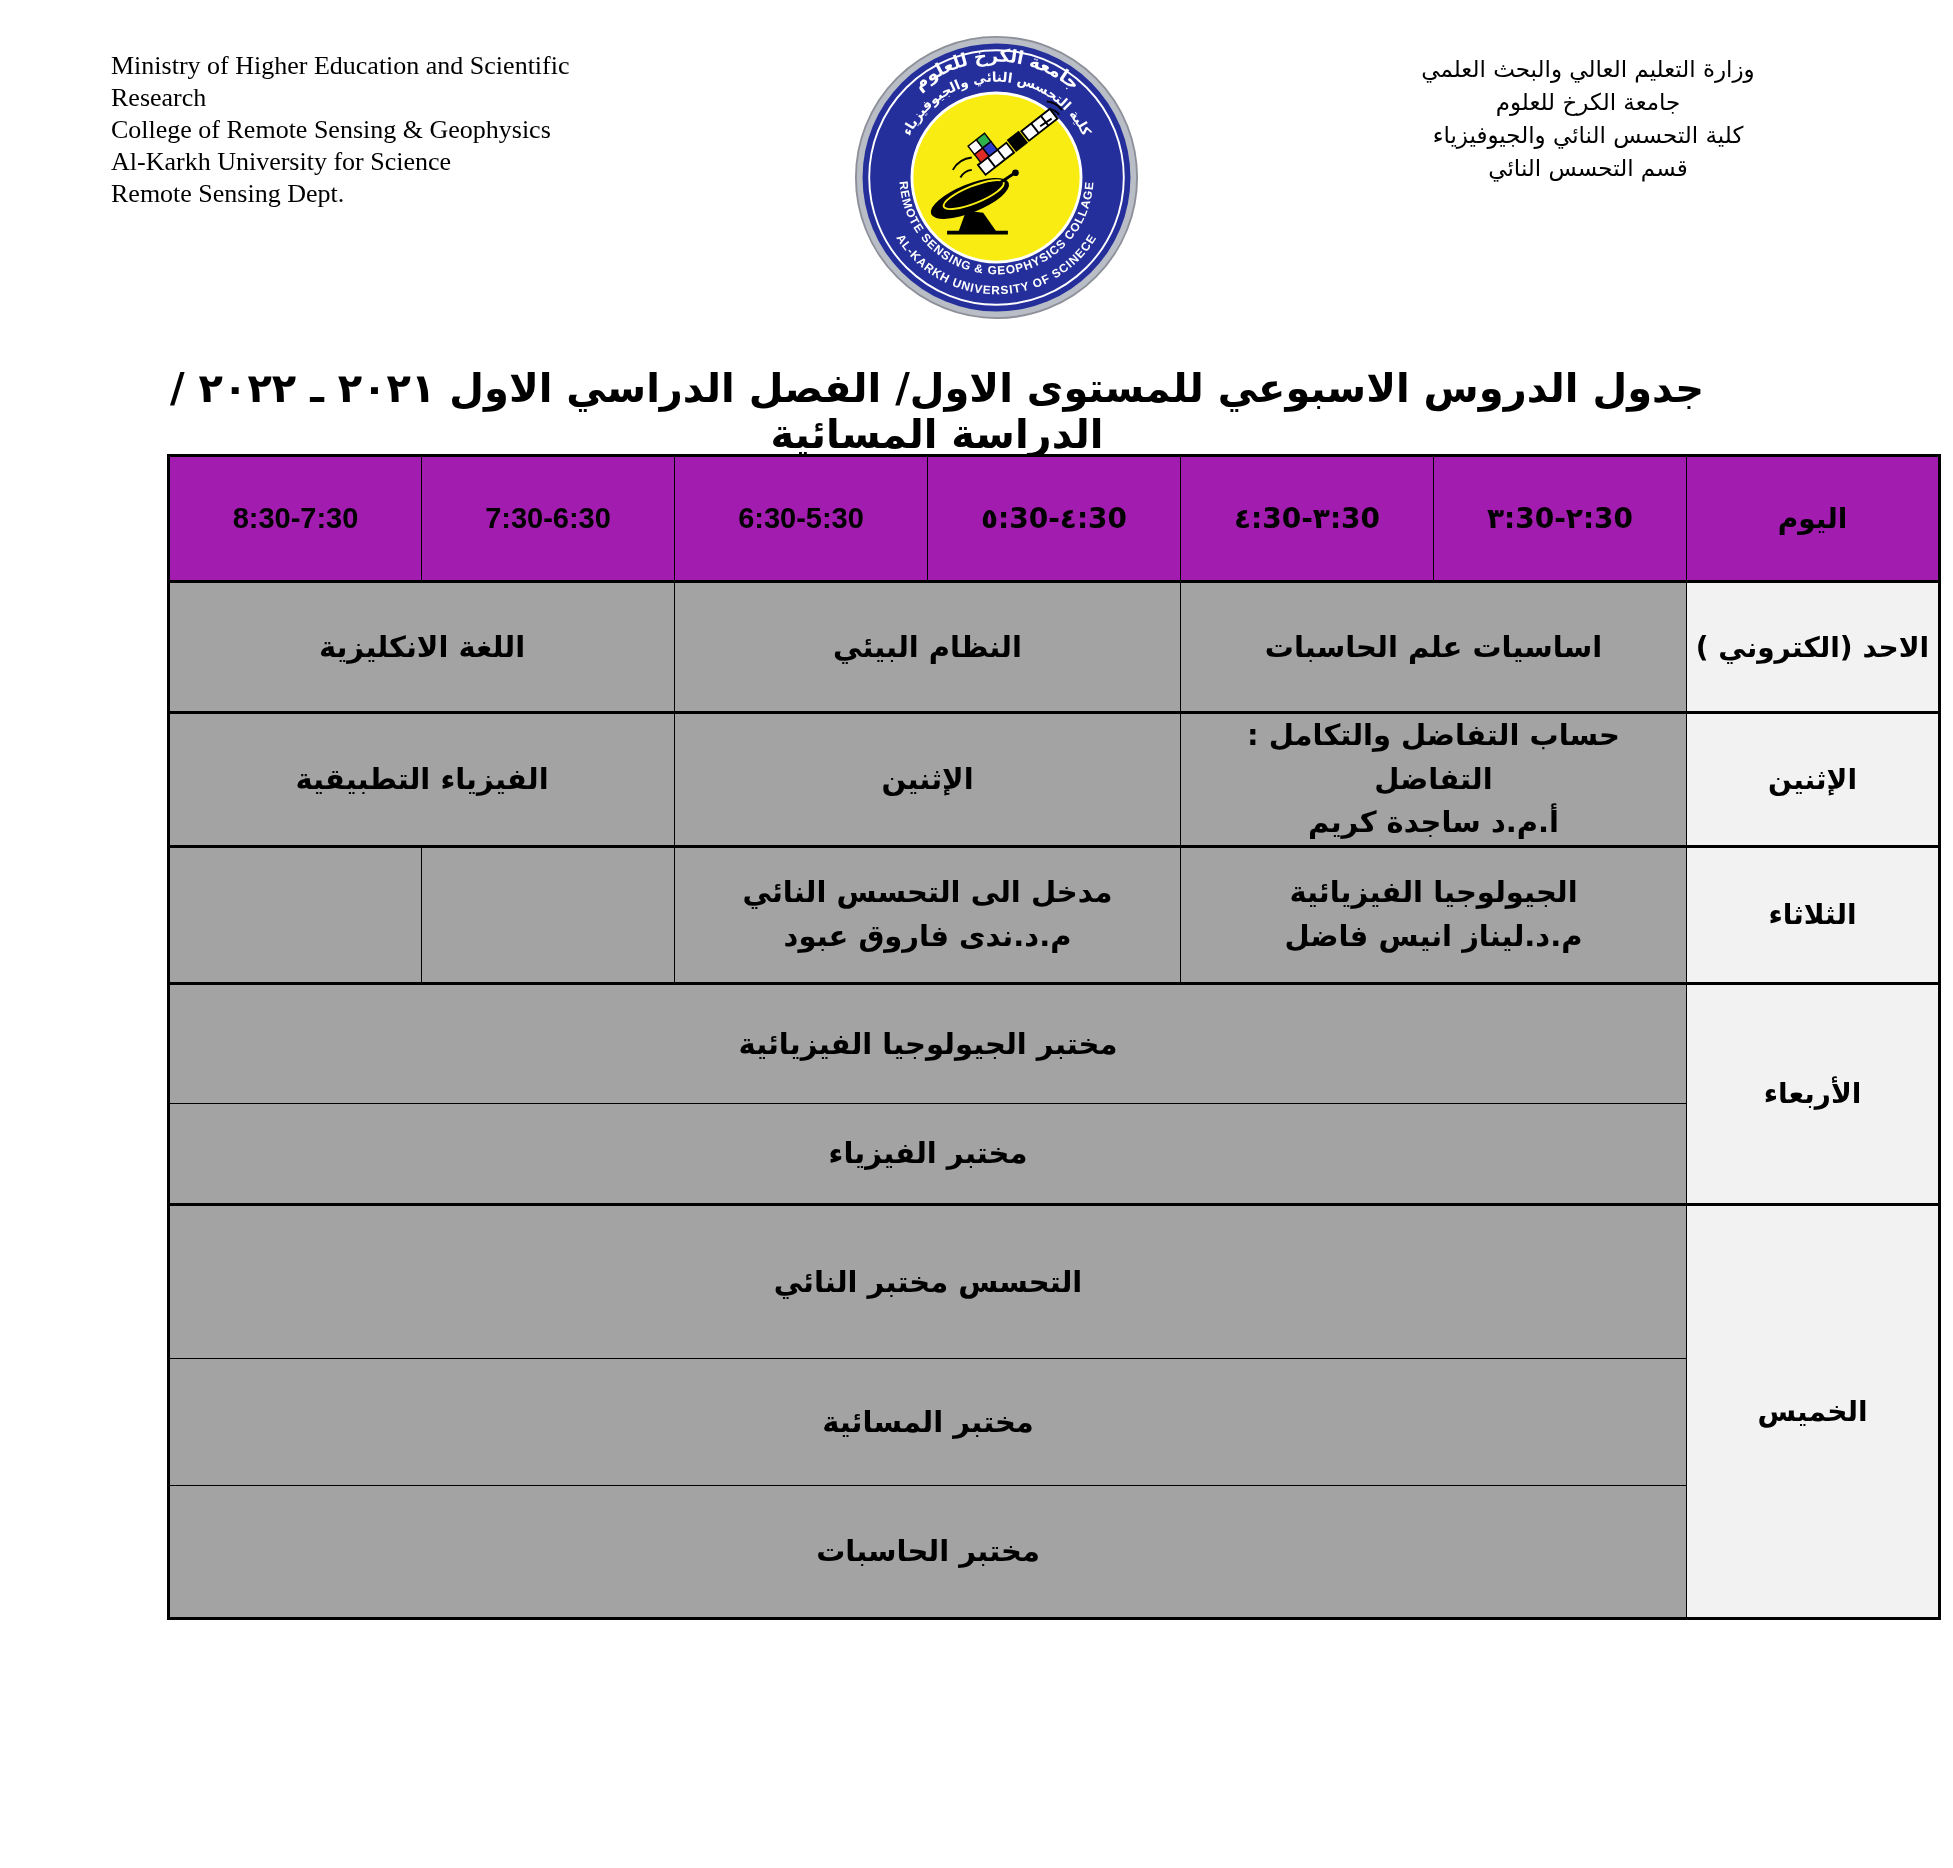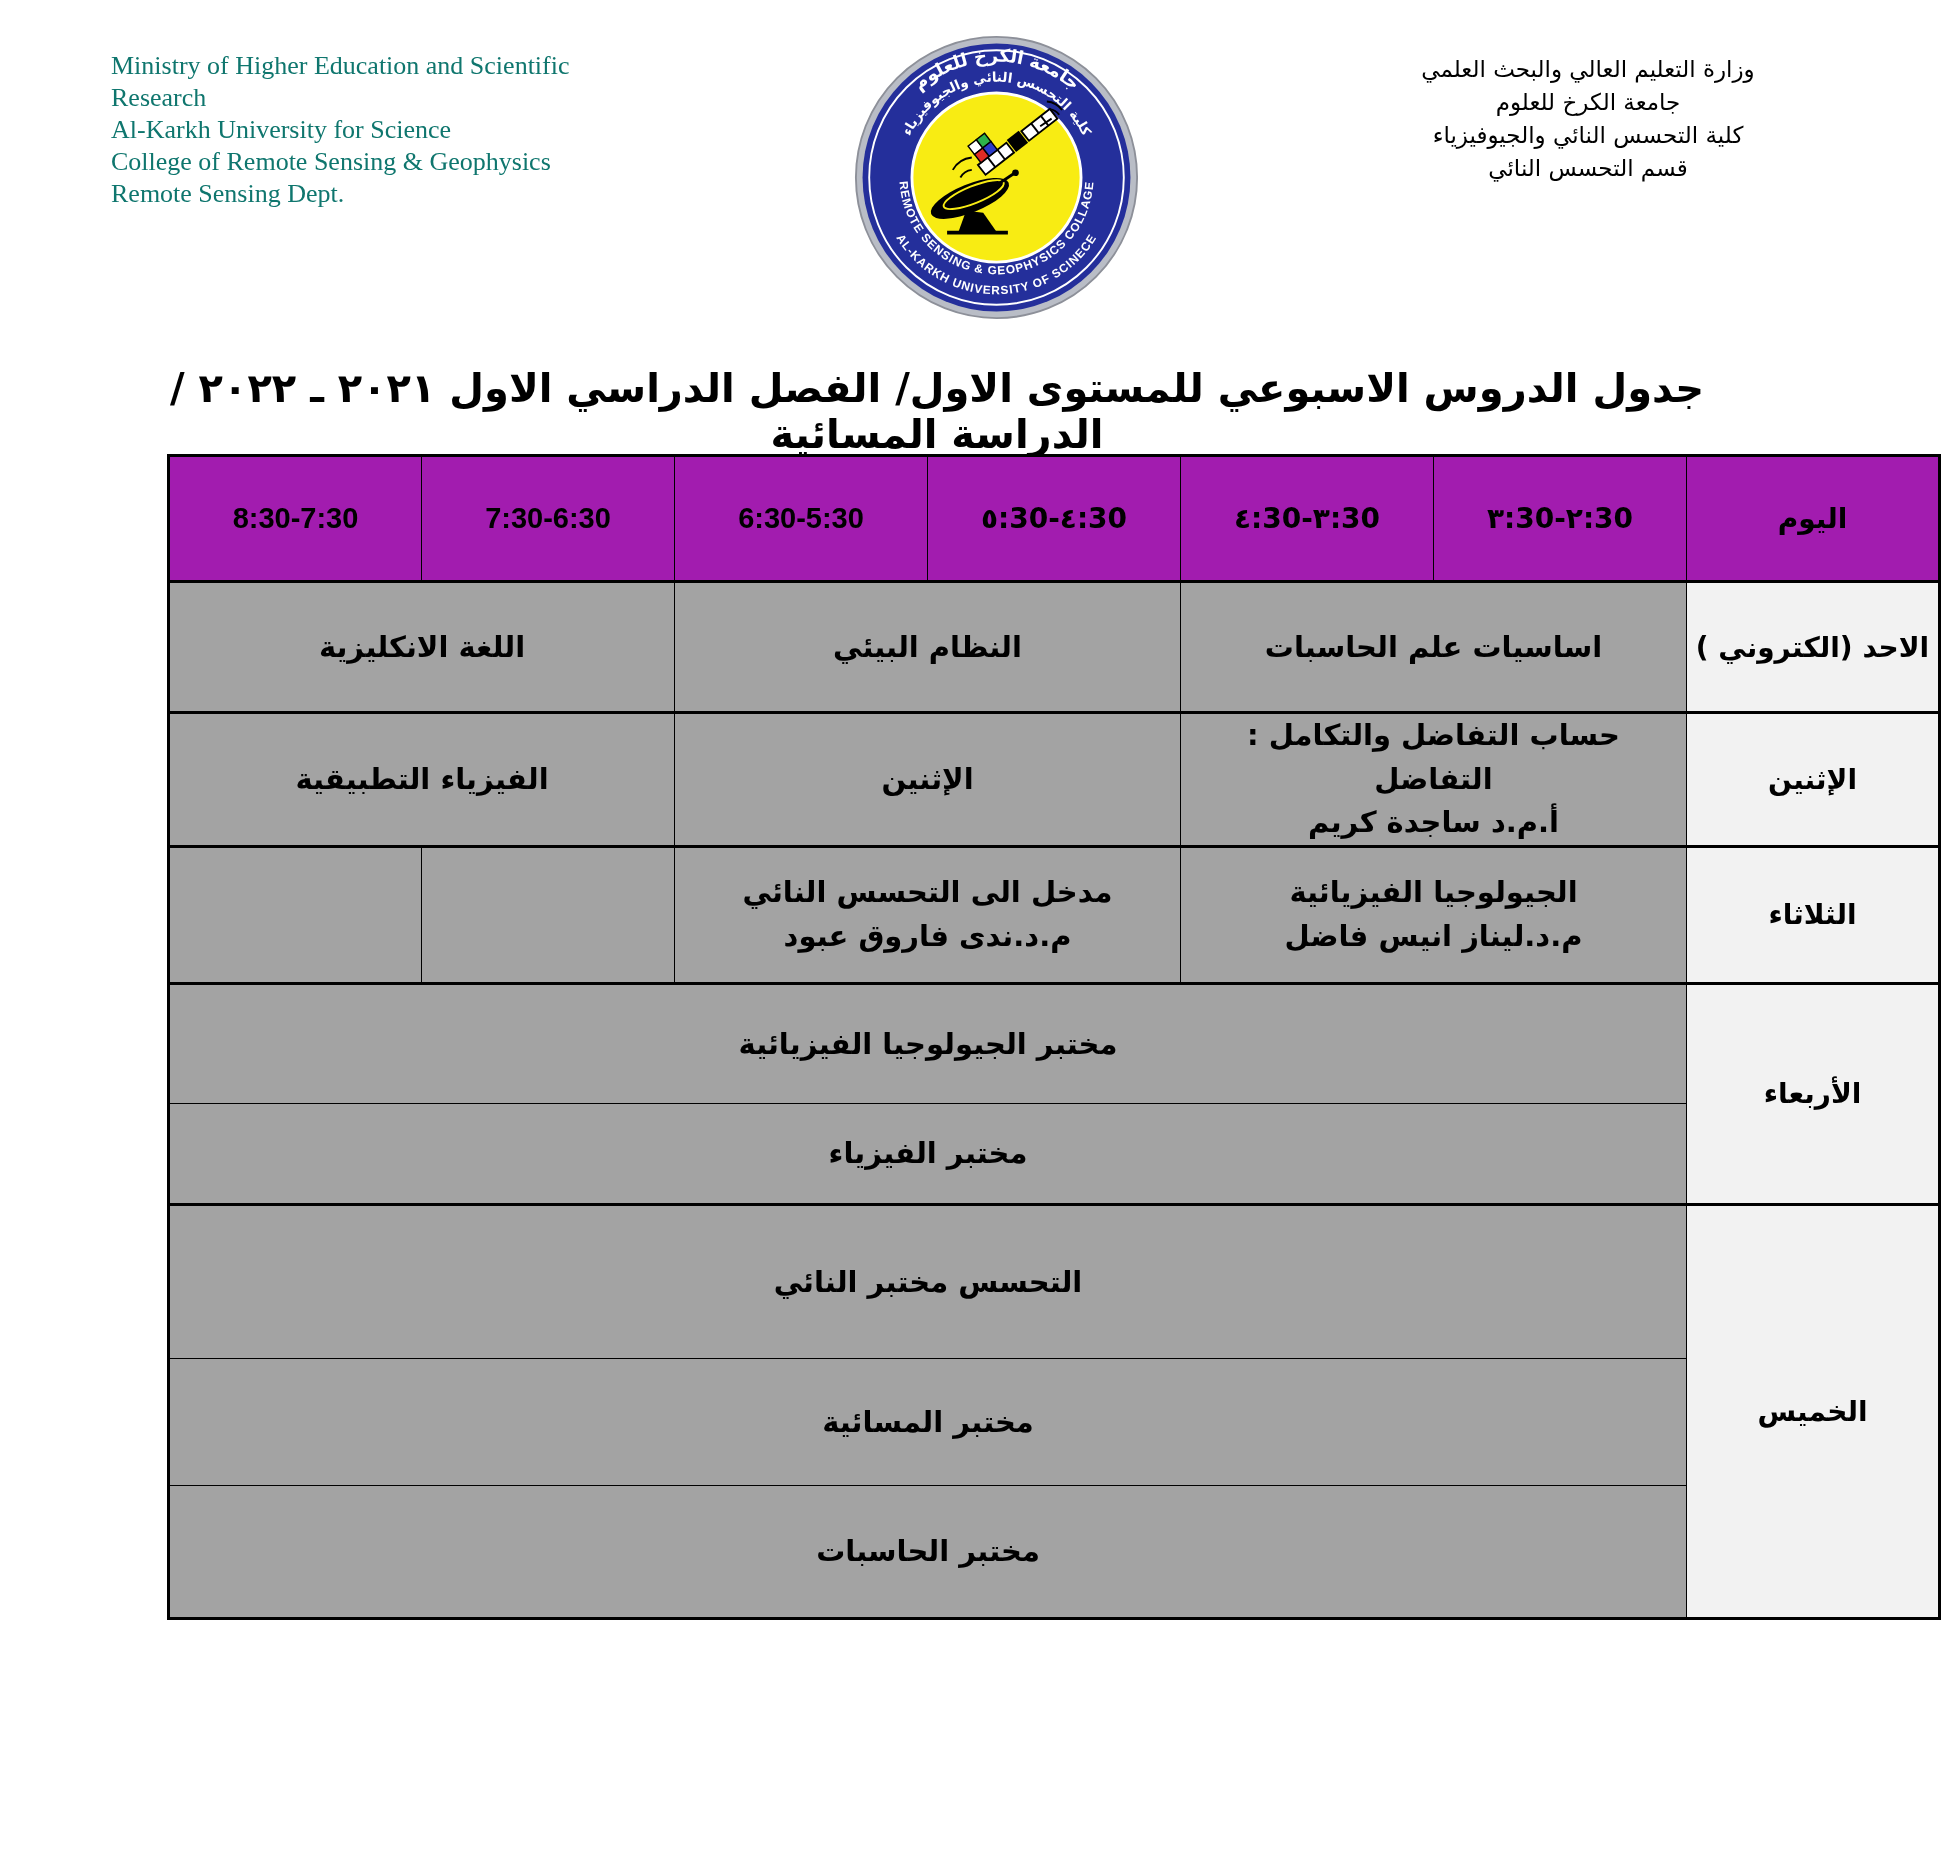--- a/index.html
+++ b/index.html
@@ -4,21 +4,21 @@
 <style>
   html,body{margin:0;padding:0;background:#ffffff;}
   #page{
     position:relative;width:1953px;height:1868px;background:#ffffff;
     font-family:"DejaVu Sans",sans-serif;color:#000;overflow:hidden;
   }
   
   .en-block{
     position:absolute;left:111px;top:50px;width:541px;
     font-family:"Liberation Serif",serif;font-size:26px;line-height:32px;
-    color:#0f766e;text-align:left;
+    color:#000000;text-align:left;
   }
   .ar-block{
     position:absolute;left:1332px;top:53px;width:512px;
     font-family:"DejaVu Sans",sans-serif;font-size:23px;line-height:33px;
     text-align:center;direction:rtl;
   }
   
   .logo{position:absolute;left:854px;top:35px;width:285px;height:285px;}
   
   .doc-title{
@@ -46,22 +46,22 @@
   .l2{line-height:1.5;margin-left:28px;}
   .lab{font-weight:bold;font-size:29px;direction:rtl;}
 </style>
 </head>
 <body>
 
 <div id="page">
 
   <div class="en-block">
     <div>Ministry of Higher Education and Scientific Research</div>
+    <div>College of Remote Sensing &amp; Geophysics</div>
     <div>Al-Karkh University for Science</div>
-    <div>College of Remote Sensing &amp; Geophysics</div>
     <div>Remote Sensing Dept.</div>
   </div>
 
   <div class="ar-block">
     <div>وزارة التعليم العالي والبحث العلمي</div>
     <div>جامعة الكرخ للعلوم</div>
     <div>كلية التحسس النائي والجيوفيزياء</div>
     <div>قسم التحسس النائي</div>
   </div>
 

